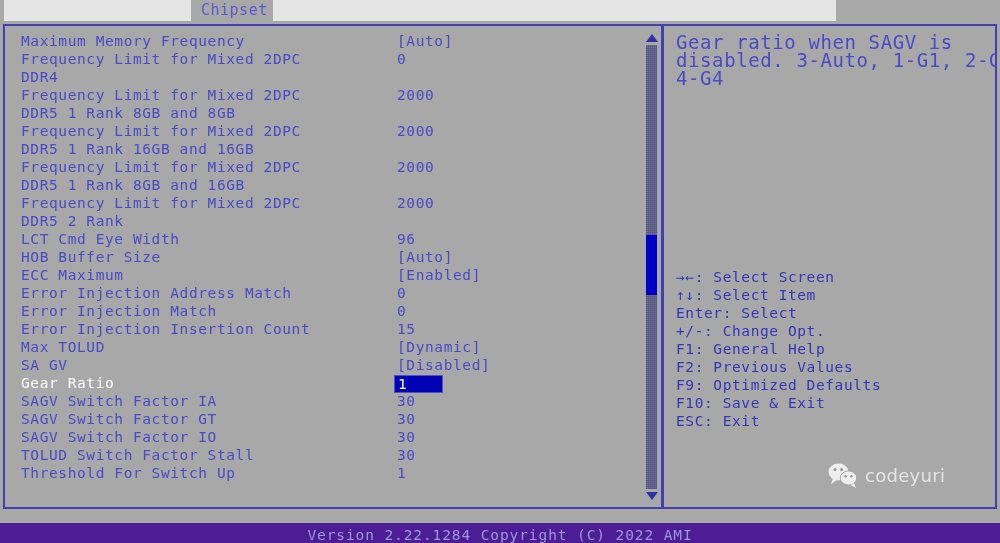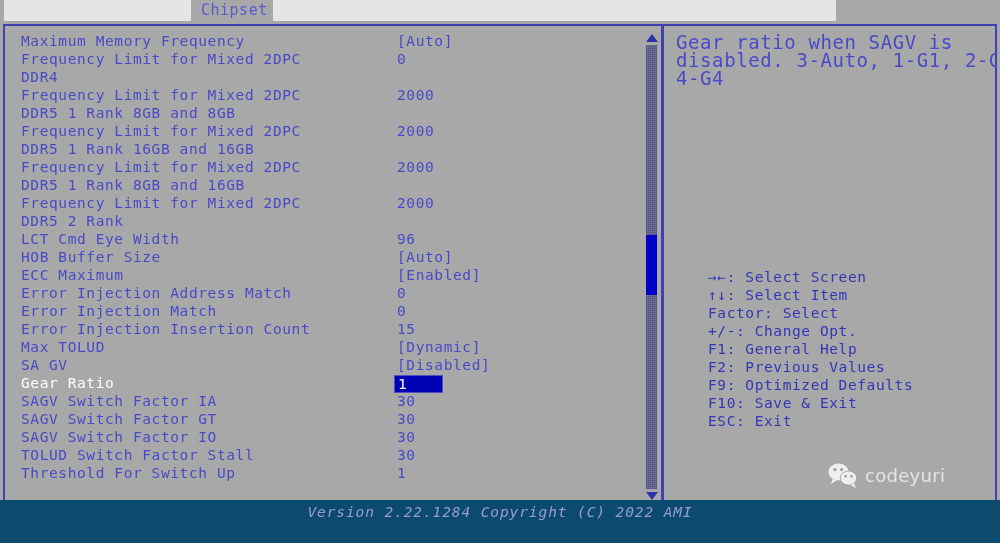--- a/index.html
+++ b/index.html
@@ -166,21 +166,20 @@
     position: absolute;
     left: 10px; top: 244px;
     width: 312px;
   }
   .hotkey-line {
     font-size: 14.5px;
     line-height: 18px;
     letter-spacing: 0.6px;
     color: #3535b8;
     white-space: nowrap;
-    margin-left: 32px;
   }
 
   
   #watermark {
     position: absolute;
     left: 828px; top: 463px;
     display: flex;
     align-items: center;
     gap: 7px;
     opacity: 0.95;
@@ -189,23 +188,22 @@
     font-family: "DejaVu Sans", "Liberation Sans", sans-serif;
     font-size: 18px;
     color: #e8e8e8;
     letter-spacing: 0.3px;
   }
 
   
   #versionbar {
     position: absolute;
     left: 0; bottom: 0;
-    width: 1000px; height: 43px;
-    background: #0c4a6e;
-    font-style: italic;
+    width: 1000px; height: 20px;
+    background: #4c1d95;
   }
   #version-text {
     position: absolute;
     left: 0; top: 4px;
     width: 1000px;
     text-align: center;
     font-size: 14.5px;
     letter-spacing: 0.9px;
     color: #9a9ada;
     white-space: nowrap;
@@ -333,21 +331,21 @@
 
   <div id="right-pane">
     <div id="help-text">
         <div class="help-line">Gear ratio when SAGV is</div>
         <div class="help-line">disabled. 3-Auto, 1-G1, 2-G2,</div>
         <div class="help-line">4-G4</div>
       </div>
     <div id="hotkeys">
         <div class="hotkey-line">→←: Select Screen</div>
         <div class="hotkey-line">↑↓: Select Item</div>
-        <div class="hotkey-line">Factor: Select</div>
+        <div class="hotkey-line">Enter: Select</div>
         <div class="hotkey-line">+/-: Change Opt.</div>
         <div class="hotkey-line">F1: General Help</div>
         <div class="hotkey-line">F2: Previous Values</div>
         <div class="hotkey-line">F9: Optimized Defaults</div>
         <div class="hotkey-line">F10: Save &amp; Exit</div>
         <div class="hotkey-line">ESC: Exit</div>
       </div>
   </div>
 
   <div id="watermark">

